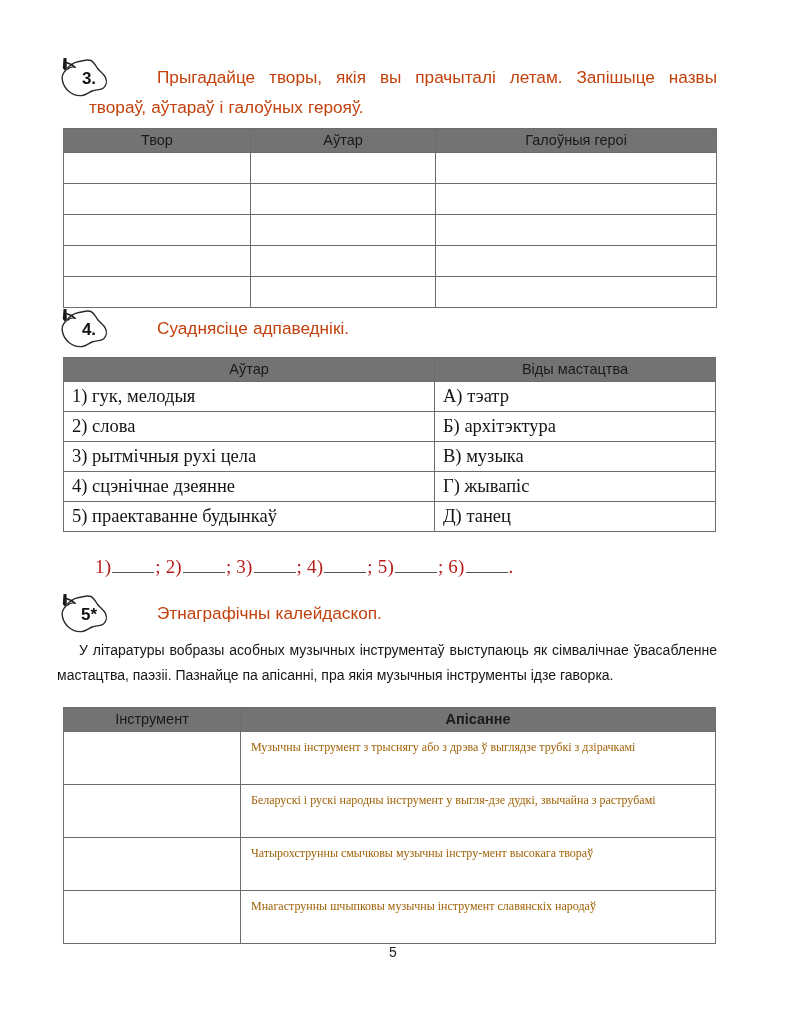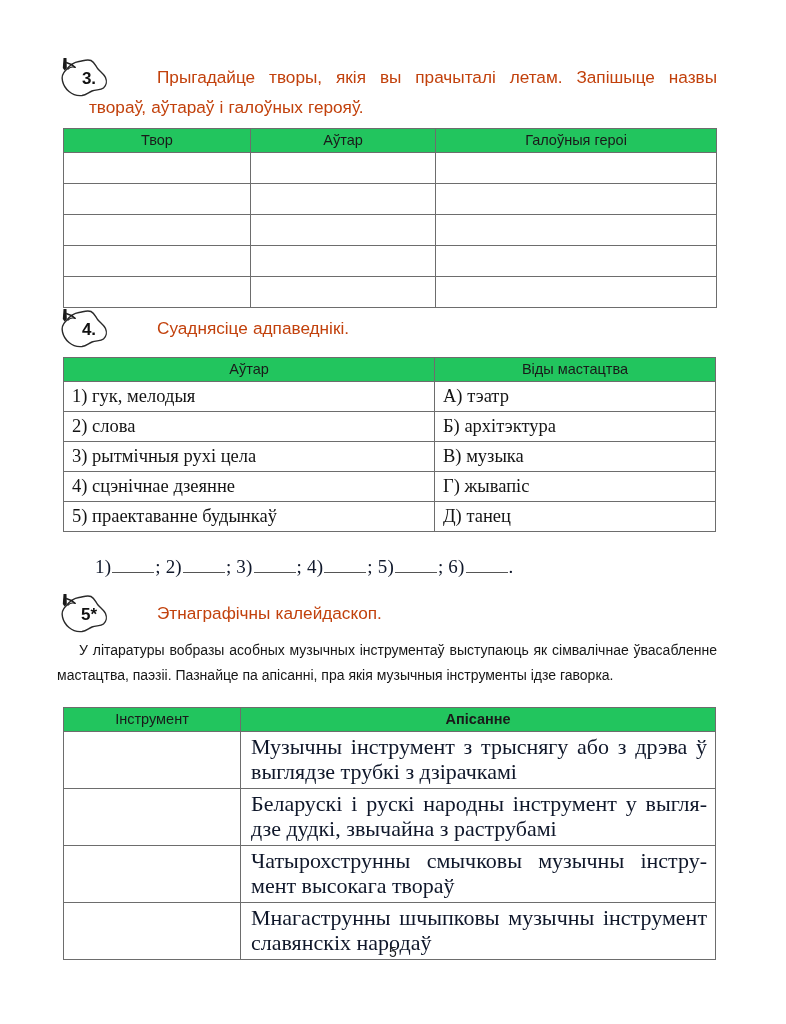--- a/index.html
+++ b/index.html
@@ -96,54 +96,54 @@
     width: 650px;
     table-layout: fixed;
     background: #fff;
   }
   table.wb th, table.wb td {
     border: 1px solid #6d6d6d;
     padding: 0;
     vertical-align: top;
   }
   table.wb th {
-    background: #22c55e;
+    background: #737373;
     font-family: "Liberation Sans", sans-serif;
     font-weight: normal;
     font-size: 14.5px;
     text-align: center;
     height: 23px;
     line-height: 23px;
     color: #1a1a1a;
   }
   table.wb td.empty-cell {
     height: 30px;
   }
   table.wb td.serif-cell {
     font-family: "Liberation Serif", serif;
     font-size: 18.5px;
     line-height: 24px;
     padding: 2px 0 3px 8px;
     color: #141414;
   }
   table.wb td.desc-cell {
     font-family: "Liberation Serif", serif;
-    font-size: 22px;
+    font-size: 12px;
     line-height: 24.5px;
     padding: 3px 8px 4px 10px;
-    color: #0f172a;
+    color: #a16207;
     text-align: justify;
     text-justify: inter-word;
   }
 
   
   .answer-line {
     font-family: "Liberation Serif", serif;
     font-size: 19px;
-    color: #0f172a;
+    color: #b91c1c;
     letter-spacing: 0.2px;
   }
   .answer-line .blank {
     display: inline-block;
     width: 42px;
     border-bottom: 1.3px solid #555;
     height: 14px;
     margin: 0 1px;
     vertical-align: baseline;
   }

